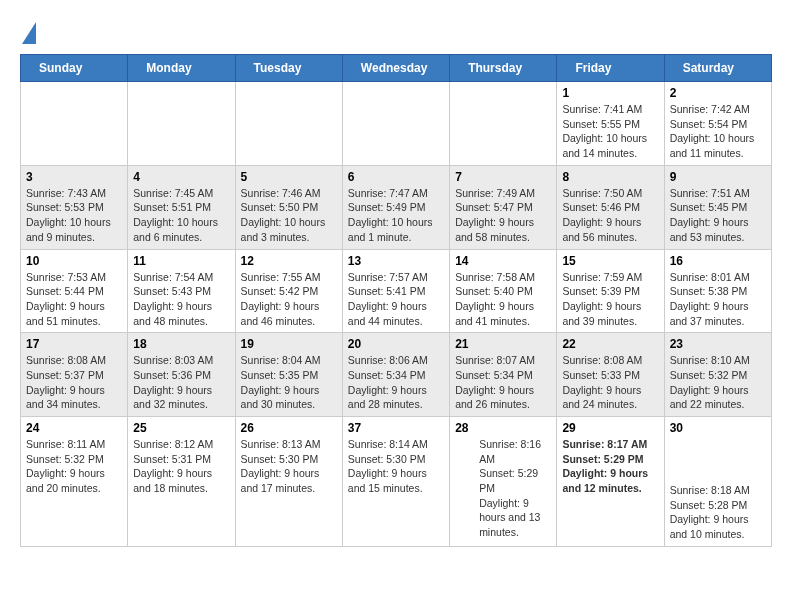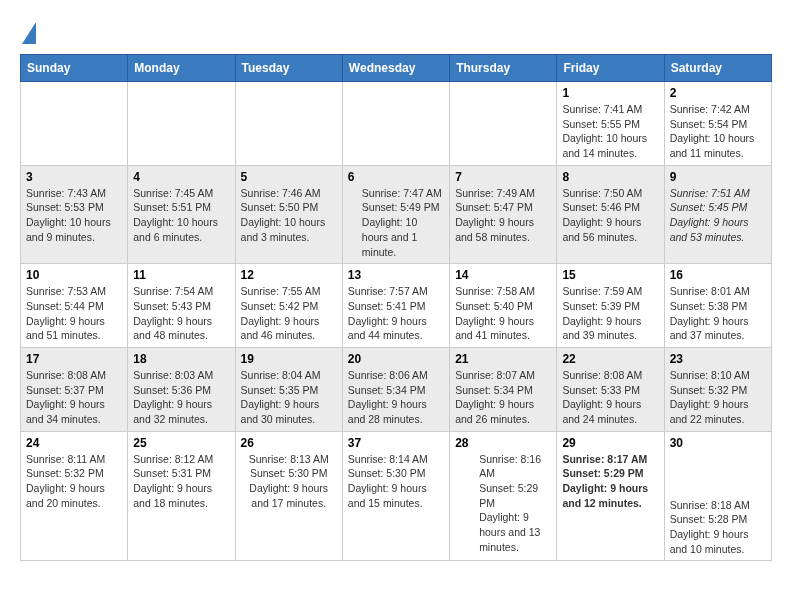--- a/index.html
+++ b/index.html
@@ -52,21 +52,21 @@
     }
     .calendar {
       width: 100%;
       border-collapse: collapse;
       font-size: 11px;
     }
     .calendar th {
       background-color: #3a7abf;
       color: #fff;
       text-align: left;
-      padding: 6px 6px;
+      padding: 6px 18px;
       font-size: 12px;
       font-weight: bold;
       border: 1px solid #2a5a9f;
     }
     .calendar td {
       border: 1px solid #ccc;
       vertical-align: top;
       padding: 4px 5px;
       width: 14.28%;
       min-height: 80px;
@@ -162,39 +162,39 @@
 Daylight: 10 hours and 6 minutes.</div>
         </td>
         <td>
           <div class="day-num">5</div>
           <div class="day-info" style="white-space: pre-line;">Sunrise: 7:46 AM
 Sunset: 5:50 PM
 Daylight: 10 hours and 3 minutes.</div>
         </td>
         <td>
           <div class="day-num">6</div>
-          <div class="day-info" style="white-space: pre-line; margin-left: 14px;">Sunrise: 7:47 AM
+          <div class="day-info" style="white-space: pre-line;">Sunrise: 7:47 AM
 Sunset: 5:49 PM
 Daylight: 10 hours and 1 minute.</div>
         </td>
         <td>
           <div class="day-num">7</div>
           <div class="day-info" style="white-space: pre-line;">Sunrise: 7:49 AM
 Sunset: 5:47 PM
 Daylight: 9 hours and 58 minutes.</div>
         </td>
         <td>
           <div class="day-num">8</div>
           <div class="day-info" style="white-space: pre-line;">Sunrise: 7:50 AM
 Sunset: 5:46 PM
 Daylight: 9 hours and 56 minutes.</div>
         </td>
         <td>
           <div class="day-num">9</div>
-          <div class="day-info" style="white-space: pre-line; font-style: italic;">Sunrise: 7:51 AM
+          <div class="day-info" style="white-space: pre-line;">Sunrise: 7:51 AM
 Sunset: 5:45 PM
 Daylight: 9 hours and 53 minutes.</div>
         </td>
       </tr>
       <tr>
         <td>
           <div class="day-num">10</div>
           <div class="day-info" style="white-space: pre-line;">Sunrise: 7:53 AM
 Sunset: 5:44 PM
 Daylight: 9 hours and 51 minutes.</div>
@@ -288,21 +288,21 @@
 Daylight: 9 hours and 20 minutes.</div>
         </td>
         <td>
           <div class="day-num">25</div>
           <div class="day-info" style="white-space: pre-line;">Sunrise: 8:12 AM
 Sunset: 5:31 PM
 Daylight: 9 hours and 18 minutes.</div>
         </td>
         <td>
           <div class="day-num">26</div>
-          <div class="day-info" style="white-space: pre-line; text-align: center;">Sunrise: 8:13 AM
+          <div class="day-info" style="white-space: pre-line;">Sunrise: 8:13 AM
 Sunset: 5:30 PM
 Daylight: 9 hours and 17 minutes.</div>
         </td>
         <td>
           <div class="day-num">37</div>
           <div class="day-info" style="white-space: pre-line;">Sunrise: 8:14 AM
 Sunset: 5:30 PM
 Daylight: 9 hours and 15 minutes.</div>
         </td>
         <td>

